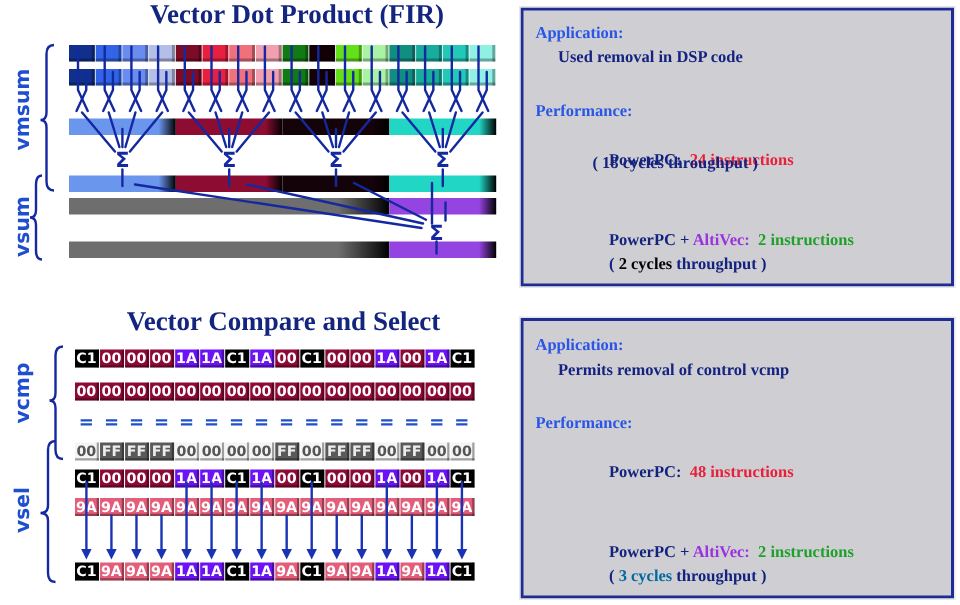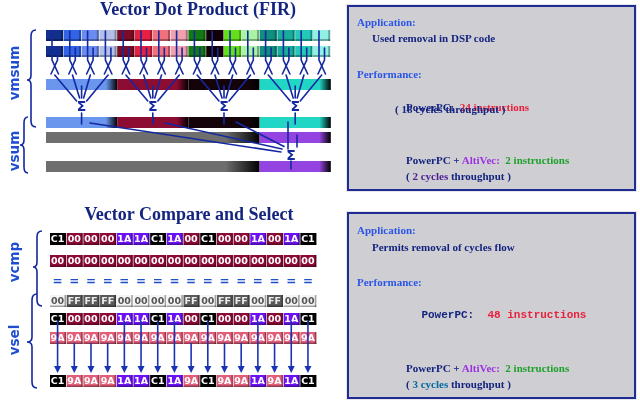--- a/index.html
+++ b/index.html
@@ -1000,29 +1000,29 @@
   <div class="line" style="top: 23px; left: 23px; color: rgb(20, 35, 127);" fill="#14237f">Used removal in DSP code</div>
   <div class="line" style="top: 59px; left: 8px; color: rgb(42, 85, 230);" fill="#2a55e6">Performance:</div>
   <div class="line" style="top:76px;left:46px;">
     <span fill="#14237f" style="color: rgb(20, 35, 127);">PowerPC:  </span><span fill="#e8203c" style="color: rgb(232, 32, 60);">24 instructions</span>
   </div>
   <div class="line" style="top: 94px; left: 46px; color: rgb(20, 35, 127);" fill="#14237f">( 18 cycles throughput )</div>
   <div class="line" style="top:129px;left:46px;">
     <span fill="#14237f" style="color: rgb(20, 35, 127);">PowerPC + </span><span fill="#9a32e0" style="color: rgb(154, 50, 224);">AltiVec:  </span><span fill="#1fa02a" style="color: rgb(31, 160, 42);">2 instructions</span>
   </div>
   <div class="line" style="top:145px;left:46px;">
-    <span fill="#14237f" style="color: rgb(20, 35, 127);">( </span><span fill="#1fa02a" style="color: #4c1d95;">2 cycles</span><span fill="#14237f" style="color: rgb(20, 35, 127);"> throughput )</span>
+    <span fill="#14237f" style="color: rgb(20, 35, 127);">( </span><span fill="#1fa02a" style="color: #000000;">2 cycles</span><span fill="#14237f" style="color: rgb(20, 35, 127);"> throughput )</span>
   </div>
 </div>
 
 <div class="info-box" id="box-cmp">
   <div class="line" style="top: 8px; left: 8px; color: rgb(42, 85, 230);" fill="#2a55e6">Application:</div>
-  <div class="line" style="top: 25px; left: 23px; color: rgb(20, 35, 127);" fill="#14237f">Permits removal of cycles flow</div>
+  <div class="line" style="top: 25px; left: 23px; color: rgb(20, 35, 127);" fill="#14237f">Permits removal of control vcmp</div>
   <div class="line" style="top: 60px; left: 8px; color: rgb(42, 85, 230);" fill="#2a55e6">Performance:</div>
-  <div class="line" style="top:77px;left:46px;font-family:Liberation Mono, monospace;">
+  <div class="line" style="top:77px;left:46px;">
     <span fill="#14237f" style="color: rgb(20, 35, 127);">PowerPC:  </span><span fill="#e8203c" style="color: rgb(232, 32, 60);">48 instructions</span>
   </div>
   <div class="line" style="top:130px;left:46px;">
     <span fill="#14237f" style="color: rgb(20, 35, 127);">PowerPC + </span><span fill="#9a32e0" style="color: rgb(154, 50, 224);">AltiVec:  </span><span fill="#1fa02a" style="color: rgb(31, 160, 42);">2 instructions</span>
   </div>
   <div class="line" style="top:146px;left:46px;">
     <span fill="#14237f" style="color: rgb(20, 35, 127);">( </span><span fill="#1fa02a" style="color: #0369a1;">3 cycles</span><span fill="#14237f" style="color: rgb(20, 35, 127);"> throughput )</span>
   </div>
 </div>
 

